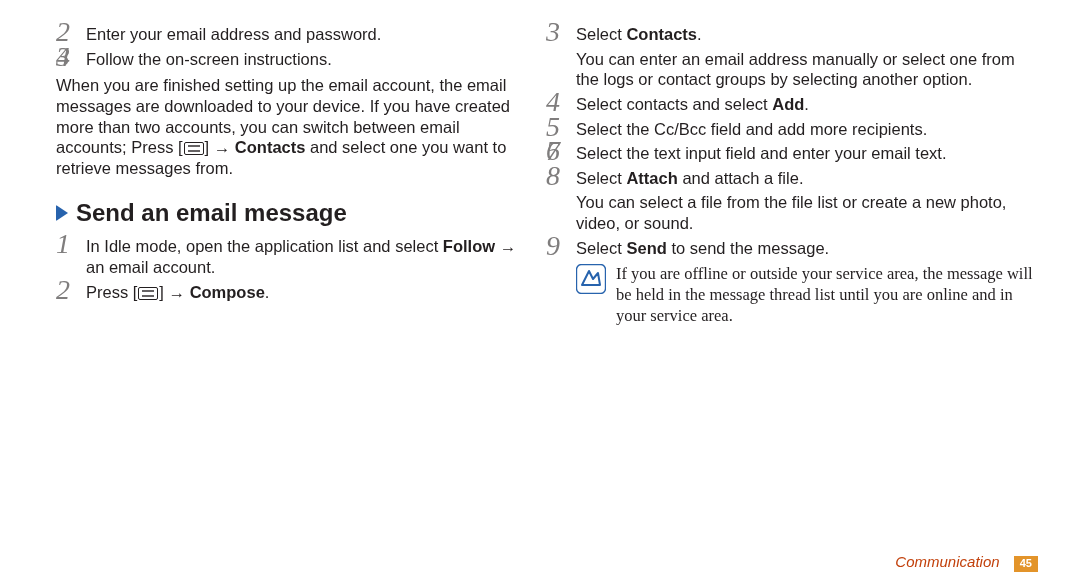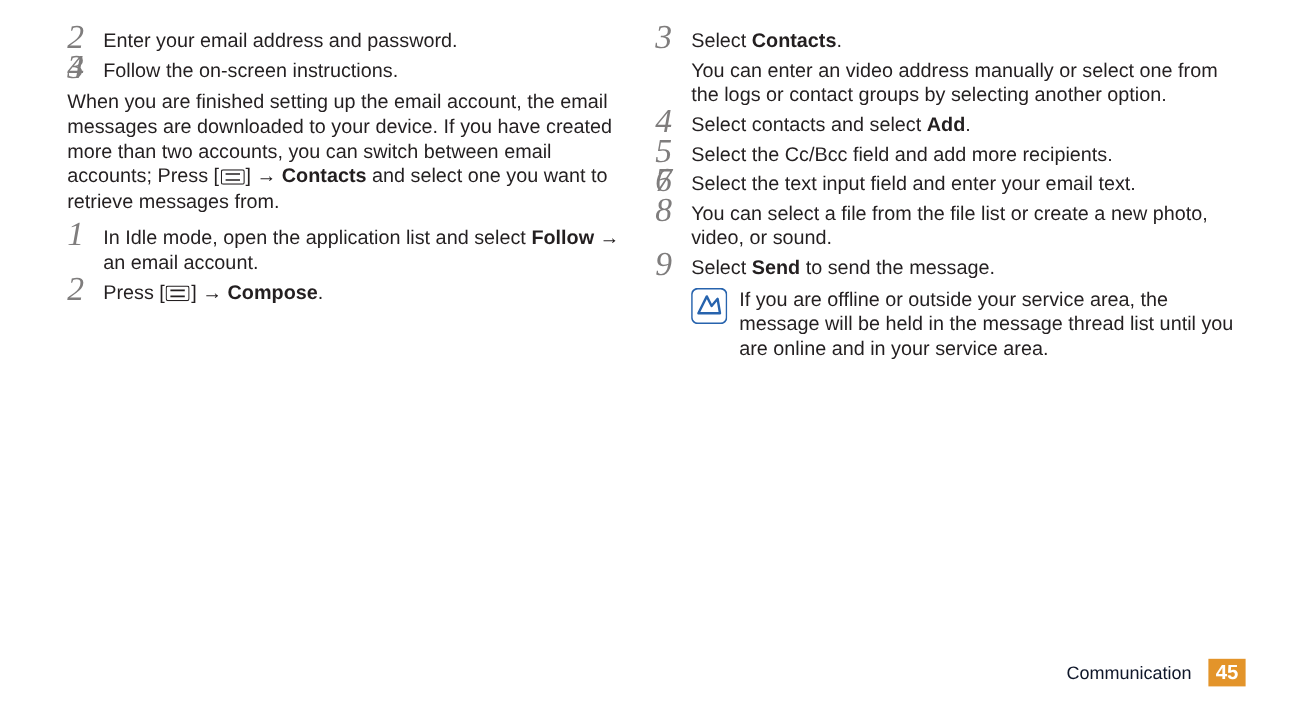--- a/index.html
+++ b/index.html
@@ -83,83 +83,88 @@
     vertical-align: -2px;
     padding: 0 1px;
   }
   .menu-icon svg { display: block; }
 
   .note-row {
     display: flex;
     align-items: flex-start;
     margin-top: 6px;
     padding-left: 30px;
+    font-family: Liberation Serif, serif;
   }
   .note-icon-box {
     flex: 0 0 30px;
     width: 30px; height: 30px;
     margin-right: 10px;
   }
   .note-text { flex: 1; }
 
   .footer {
     position: absolute;
     right: 42px;
     bottom: 14px;
     font-size: 15px;
     color: #231f20;
   }
-  .footer .chapter { color: #0f172a; margin-right: 10px; margin-left: 31px; }
+  .footer .chapter { font-style: italic; color: #c2410c; margin-right: 10px; margin-left: 31px; }
   .footer .pnum {
     display: inline-block;
     background: #e3942a;
     color: #fff;
     padding: 1px 6px 1px 6px;
     font-weight: 600;
     font-style: normal;
-    font-size: 17px;
+    font-size: 11px;
   }
 </style>
 </head>
 <body>
 
 <div class="page">
 
   <div class="col col-left">
     <div id="left-steps-a">
         <div class="step"><span class="step-num">2</span><span class="step-body">Enter your email address and password.</span></div>
         <div class="step"><span class="step-num">3</span></div>
         <div class="step"><span class="step-num">4</span><span class="step-body">Follow the on-screen instructions.</span></div>
       </div>
     <div class="para" id="left-para">When you are finished setting up the email account, the email messages are downloaded to your device. If you have created more than two accounts, you can switch between email accounts; Press [<span class="menu-icon"><svg width="20" height="13" viewBox="0 0 20 13">
             <rect x="0.5" y="0.5" width="19" height="12" rx="1.5" fill="none" stroke="#231f20" stroke-width="1"></rect>
             <line x1="4" y1="4" x2="16" y2="4" stroke="#231f20" stroke-width="1.4"></line>
             <line x1="4" y1="9" x2="16" y2="9" stroke="#231f20" stroke-width="1.4"></line>
           </svg></span>] → <b>Contacts</b> and select one you want to retrieve messages from.</div>
 
+    <div class="heading">
+      <span class="chevron-icon"></span>
+      <span>Send an email message</span>
+    </div>
 
     <div id="left-steps-b">
         <div class="step"><span class="step-num">1</span><span class="step-body">In Idle mode, open the application list and select <b>Follow</b> → an email account.</span></div>
         <div class="step"><span class="step-num">2</span><span class="step-body">Press [<span class="menu-icon"><svg width="20" height="13" viewBox="0 0 20 13">
                 <rect x="0.5" y="0.5" width="19" height="12" rx="1.5" fill="none" stroke="#231f20" stroke-width="1"></rect>
                 <line x1="4" y1="4" x2="16" y2="4" stroke="#231f20" stroke-width="1.4"></line>
                 <line x1="4" y1="9" x2="16" y2="9" stroke="#231f20" stroke-width="1.4"></line>
               </svg></span>] → <b>Compose</b>.</span></div>
       </div>
   </div>
 
   <div class="col col-right">
     <div id="right-steps">
         <div class="step"><span class="step-num">3</span><span class="step-body">Select <b>Contacts</b>.</span></div>
-        <div class="sub">You can enter an video address manually or select one from the logs or contact groups by selecting another option.</div>
+        <div class="sub">You can enter an email address manually or select one from the logs or contact groups by selecting another option.</div>
         <div class="step"><span class="step-num">4</span><span class="step-body">Select contacts and select <b>Add</b>.</span></div>
         <div class="step"><span class="step-num">5</span><span class="step-body">Select the Cc/Bcc field and add more recipients.</span></div>
         <div class="step"><span class="step-num">6</span></div>
         <div class="step"><span class="step-num">7</span><span class="step-body">Select the text input field and enter your email text.</span></div>
-        <div class="step"><span class="step-num">8</span></div>
+        <div class="step"><span class="step-num">8</span><span class="step-body">Select <b>Attach</b> and attach a file.</span></div>
         <div class="sub">You can select a file from the file list or create a new photo, video, or sound.</div>
         <div class="step"><span class="step-num">9</span><span class="step-body">Select <b>Send</b> to send the message.</span></div>
       </div>
 
     <div class="note-row">
       <div class="note-icon-box">
         <svg viewBox="0 0 30 30" width="30" height="30">
           <rect x="0.5" y="0.5" width="29" height="29" rx="5" ry="5" fill="#fff" stroke="#2763ad" stroke-width="1.4"></rect>
           <path d="M6 21 L13 7 L17 15 L22 9 L24 21 Z" fill="none" stroke="#2763ad" stroke-width="2" stroke-linejoin="round" stroke-linecap="round"></path>
         </svg>

